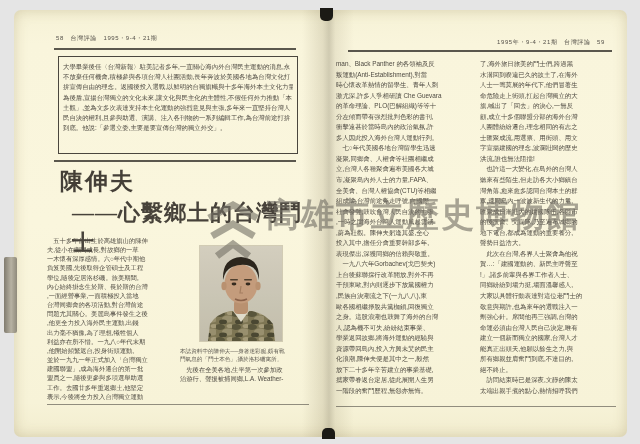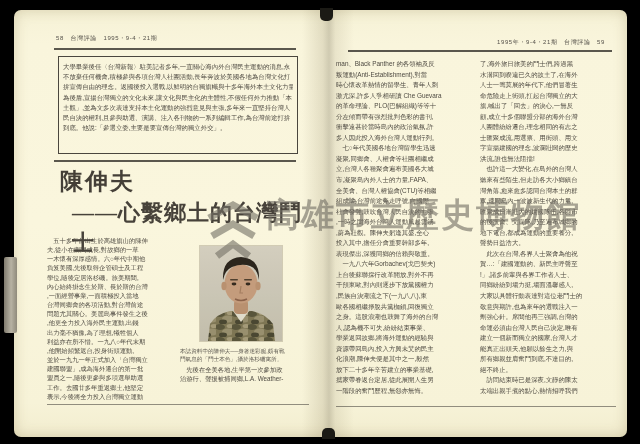--- a/index.html
+++ b/index.html
@@ -1,16 +1,16 @@
 <!DOCTYPE html>
 <html><head>
 <meta charset="utf-8">
 <style>
   html,body{margin:0;padding:0;background:#181712;}
-  .scene{position:relative;width:640px;height:444px;background:#000000;overflow:hidden;
+  .scene{position:relative;width:640px;height:444px;background:#e5e5e5;overflow:hidden;
          font-family:"Liberation Sans","DejaVu Sans",sans-serif;}
   
   .book{position:absolute;left:14px;top:10px;width:613px;height:427px;border-radius:7px;
         background:linear-gradient(180deg,#f6f2d6 0%,#f9f5dc 8%,#faf6dd 50%,#f7f3d8 92%,#f2edcf 100%);
         box-shadow:inset 0 0 14px rgba(120,100,50,.25);}
   .gutter{position:absolute;left:288px;top:0;width:52px;height:100%;
         background:linear-gradient(90deg,rgba(90,75,40,0) 0%,rgba(90,75,40,.14) 40%,rgba(60,50,25,.22) 52%,rgba(90,75,40,.10) 64%,rgba(90,75,40,0) 100%);}
   .notch{position:absolute;background:#1b1a15;width:13px;}
   .notch-top{left:306px;top:-2px;height:13px;border-radius:0 0 5px 5px;}
   .notch-bottom{left:308px;bottom:-2px;height:11px;border-radius:5px 5px 0 0;}

